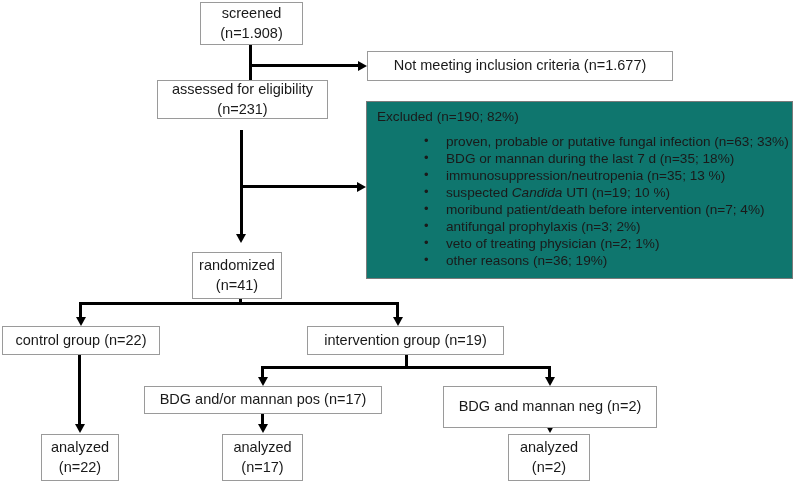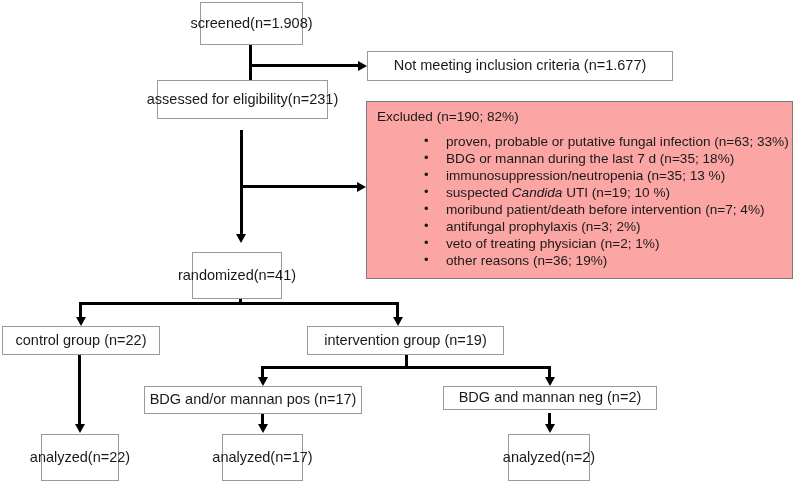--- a/index.html
+++ b/index.html
@@ -15,37 +15,37 @@
     font-family: "Liberation Sans", sans-serif;
     color: #1a1a1a;
     overflow: hidden;
   }
   .node {
     position: absolute;
     box-sizing: border-box;
     border: 1px solid #9a9a9a;
     background: #ffffff;
     display: flex;
-    flex-direction: row;
+    flex-direction: column;
     align-items: center;
     justify-content: center;
     text-align: center;
     font-size: 14.5px;
     line-height: 1.32;
     color: #1a1a1a;
     padding: 1px 4px;
   }
   .node .line { display: block; white-space: nowrap; }
 
   
   .panel {
     position: absolute;
     box-sizing: border-box;
     border: 1px solid #7a7a7a;
-    background: #fca5a5;
+    background: #0f766e;
     font-size: 13.6px;
     line-height: 1.0;
     color: #1a1a1a;
     padding: 8px 6px 6px 10px;
     text-align: left;
   }
   .panel .head { display: block; margin-bottom: 4px; white-space: nowrap; }
   .panel ul {
     list-style: none;
     margin: 11px;
@@ -169,25 +169,25 @@
   </div>
 
   <div class="node" style="left:2px; top:326px; width:158px; height:29px;">
     <span class="line">control group (n=22)</span>
   </div>
 
   <div class="node" style="left:307px; top:326px; width:197px; height:29px;">
     <span class="line">intervention group (n=19)</span>
   </div>
 
-  <div class="node" style="left:144px; top:386px; width:218px; height:28px;justify-content:center;">
+  <div class="node" style="left:144px; top:386px; width:238px; height:28px;justify-content:center;">
     <span class="line">BDG and/or mannan pos (n=17)</span>
   </div>
 
-  <div class="node" style="left:443px; top:386px; width:214px; height:24px;">
+  <div class="node" style="left:443px; top:386px; width:214px; height:42px;">
     <span class="line">BDG and mannan neg (n=2)</span>
   </div>
 
   <div class="node" style="left:41px; top:434px; width:78px; height:47px;">
     <span class="line">analyzed</span>
     <span class="line">(n=22)</span>
   </div>
 
   <div class="node" style="left:222px; top:434px; width:81px; height:47px;">
     <span class="line">analyzed</span>

